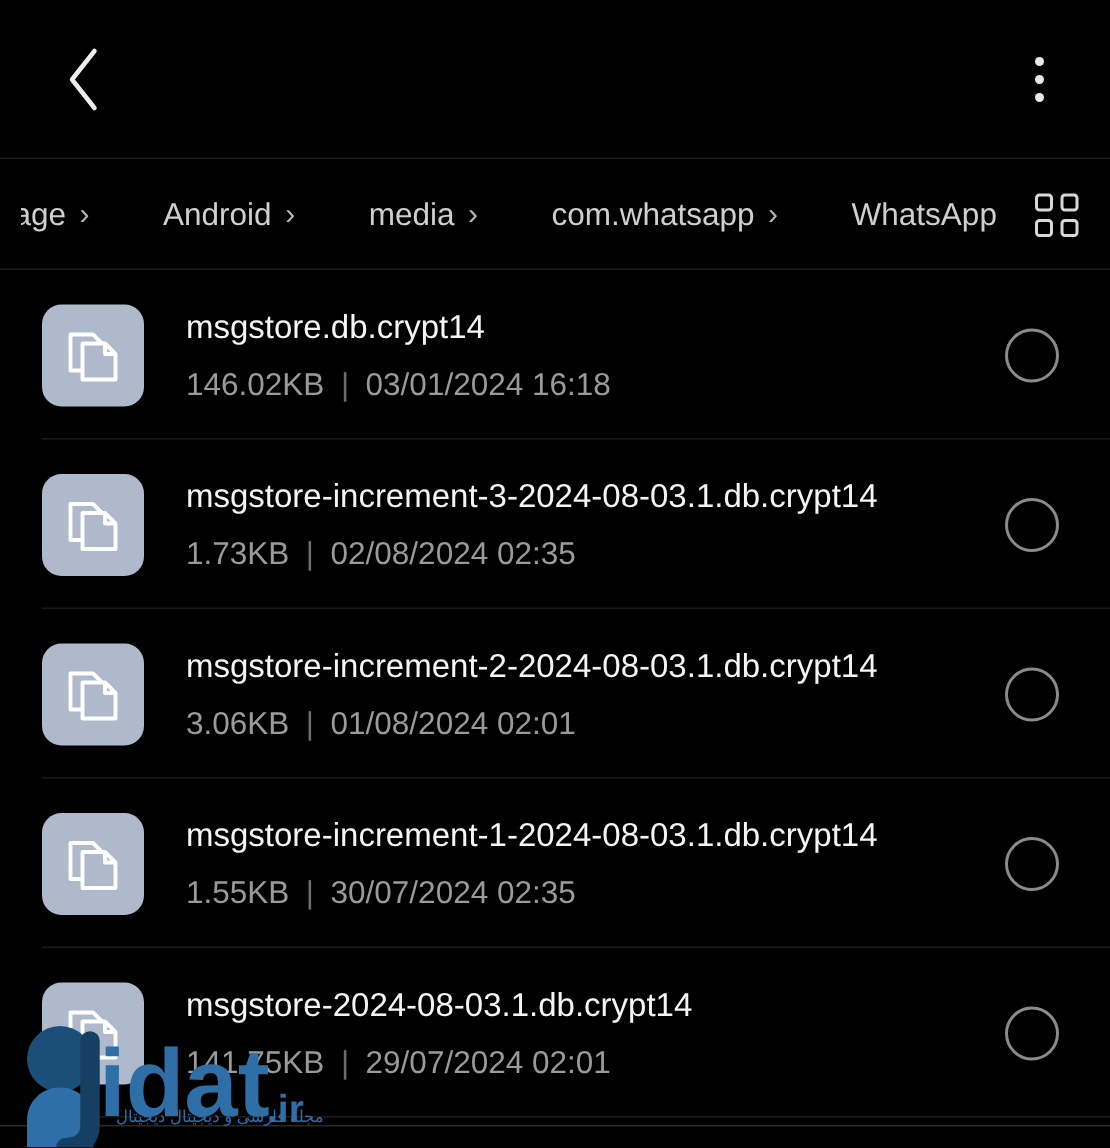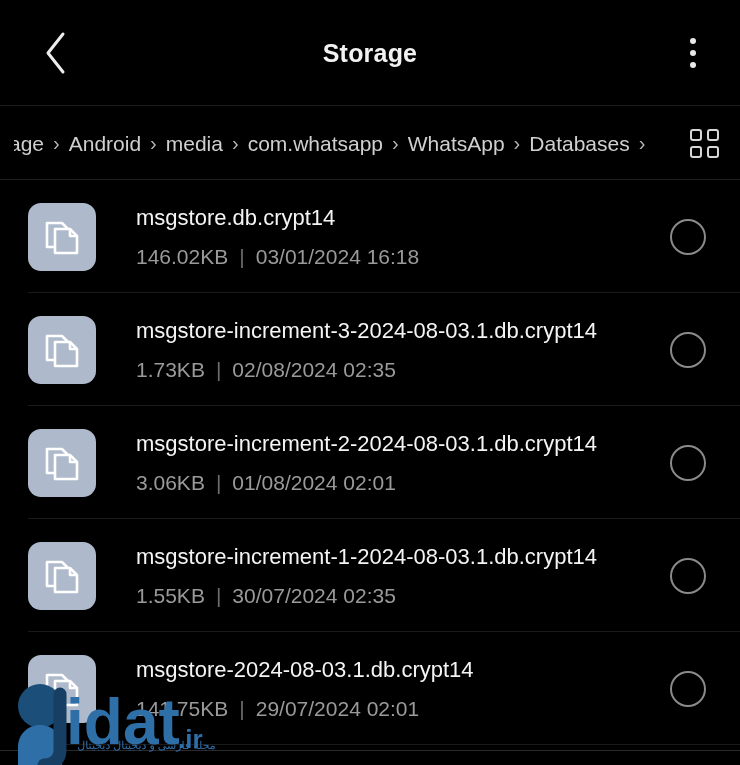--- a/index.html
+++ b/index.html
@@ -102,20 +102,21 @@
     overflow: hidden;
     white-space: nowrap;
     min-width: 0;
   }
   .crumb {
     color: #cfcfcf;
     font-size: 21px;
     line-height: 1;
     cursor: pointer;
     flex: 0 0 auto;
+    margin-left: 40px;
   }
   .crumb.truncated { margin-left: -12px; }
   .crumb-sep {
     flex: 0 0 auto;
     color: #b6b6b6;
     font-size: 20px;
     padding: 0 9px;
     font-weight: 300;
   }
   .grid-btn {
@@ -172,21 +173,21 @@
     background: #aebacb;
     display: flex;
     align-items: center;
     justify-content: center;
   }
   .file-icon svg { display: block; }
 
   .file-info {
     flex: 1 1 auto;
     min-width: 0;
-    padding-left: 40px;
+    padding-left: 28px;
     display: flex;
     flex-direction: column;
     justify-content: center;
     gap: 16px;
   }
   .file-name {
     color: #f4f4f4;
     font-size: 22px;
     line-height: 1.05;
     white-space: nowrap;
@@ -259,21 +260,20 @@
   <div class="titlebar">
 
     <div class="back-btn">
       <span>
         <svg width="26" height="44" viewBox="0 0 26 44" fill="none">
           <path d="M21 3 L6 22 L21 41" stroke="#ededed" stroke-width="3" stroke-linecap="round" stroke-linejoin="round"></path>
         </svg>
       </span>
     </div>
 
-    <div class="app-title">Storage</div>
 
     <div class="menu-btn">
       <span style="display:contents">
         <i></i>
         <i></i>
         <i></i>
       </span>
     </div>
   </div>
 

